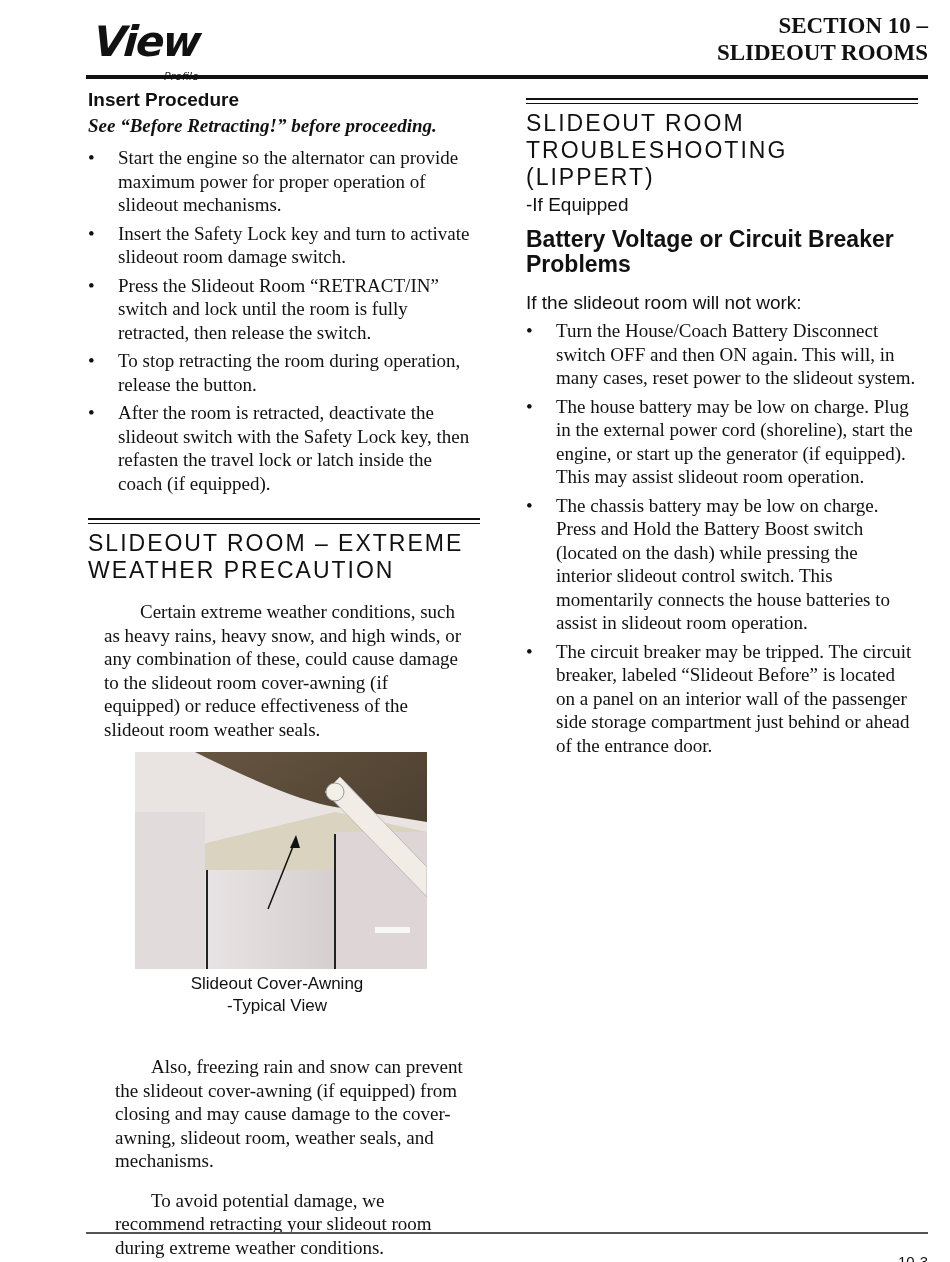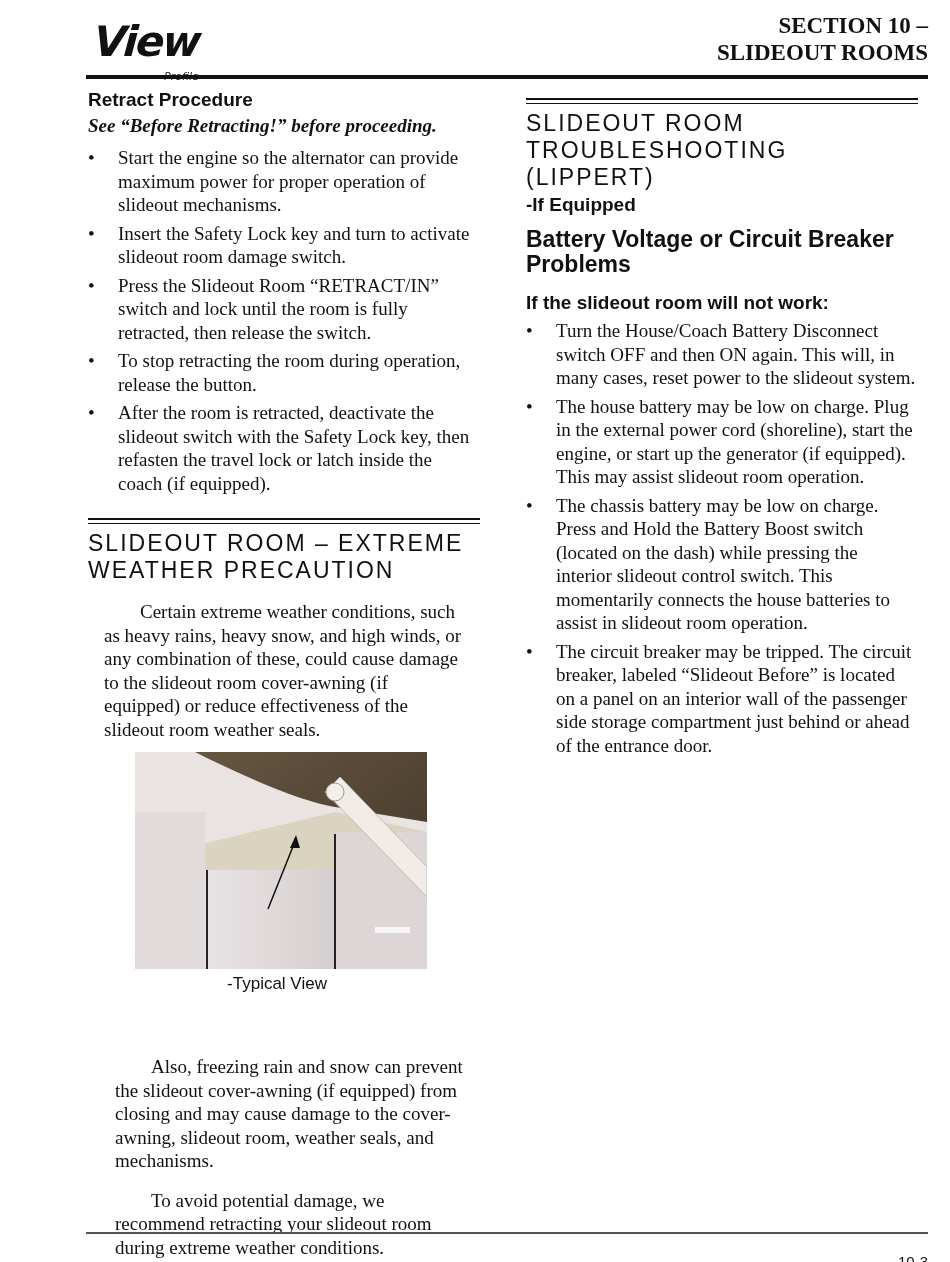--- a/index.html
+++ b/index.html
@@ -18,21 +18,21 @@
 
   .h-sub { font-family:"Liberation Sans", sans-serif; font-weight:bold; font-size:19px; line-height:24px; margin:0; }
   .h-italic { font-family:"Liberation Serif", serif; font-weight:bold; font-style:italic; font-size:19px; line-height:28px; margin:0 0 6px 0; }
   ul.bullets { list-style:none; margin:0; padding:0; }
   ul.bullets li { position:relative; padding-left:30px; font-family:"Liberation Serif", serif; font-size:19px; line-height:23.5px; margin-bottom:5px; }
   ul.bullets li .dot { position:absolute; left:0; top:0; }
   .double-rule { border-top:2px solid #111; height:3px; border-bottom:1px solid #111; margin:0; }
   .h-major { font-family:"Liberation Sans", sans-serif; font-weight:normal; font-size:23px; line-height:27px; letter-spacing:2px; margin:6px 0 2px 0; }
   .para { font-family:"Liberation Serif", serif; font-size:19px; line-height:23.5px; margin:16px; text-indent:36px; }
   .h-bold-lg { font-family:"Liberation Sans", sans-serif; font-weight:bold; font-size:23px; line-height:25px; margin:10px 0 14px 0; }
-  .h-bold-md { font-family:"Liberation Sans", sans-serif; font-weight:bold; font-size:19px; line-height:24px; margin:0 0 4px 0; }
+  .h-bold-md { font-family:"Liberation Sans", sans-serif; font-weight:normal; font-size:19px; line-height:24px; margin:0 0 4px 0; }
 
   #photo { position:absolute; left:135px; top:752px; width:292px; height:217px; overflow:hidden; background:#5a4a36; }
   #caption { position:absolute; left:135px; top:973px; width:284px; text-align:center; font-family:"Liberation Sans", sans-serif; font-size:17px; line-height:22px; }
 
   #footer-rule { position:absolute; left:86px; top:1232px; width:842px; height:2px; background:#555; }
   #page-number { position:absolute; right:22px; top:1241px; font-family:"Liberation Sans", sans-serif; font-size:15px; color:#111;margin-top:12px; }
 </style>
 </head>
 <body>
 
@@ -40,21 +40,21 @@
   <span class="word">View</span>
   <span class="sub">Profile</span>
 </div>
 <div id="section-title">
   <div>SECTION 10 –</div>
   <div>SLIDEOUT ROOMS</div>
 </div>
 <div id="header-rule"></div>
 
 <div class="col" id="col-left">
-  <h3 class="h-sub">Retract Procedure</h3>
+  <h3 class="h-sub">Insert Procedure</h3>
   <p class="h-italic">See “Before Retracting!” before proceeding.</p>
   <ul class="bullets">
     <li><span class="dot">•</span><span>Start the engine so the alternator can provide maximum power for proper operation of slideout mechanisms.</span></li>
     <li><span class="dot">•</span><span>Insert the Safety Lock key and turn to activate slideout room damage switch.</span></li>
     <li><span class="dot">•</span><span>Press the Slideout Room “RETRACT/IN” switch and lock until the room is fully retracted, then release the switch.</span></li>
     <li><span class="dot">•</span><span>To stop retracting the room during operation, release the button.</span></li>
     <li><span class="dot">•</span><span>After the room is retracted, deactivate the slideout switch with the Safety Lock key, then refasten the travel lock or latch inside the coach (if equipped).</span></li>
   </ul>
 
   <div style="height:18px"></div>
@@ -84,20 +84,21 @@
     <line x1="72" y1="118" x2="72" y2="217" stroke="#222" stroke-width="2"></line>
     <line x1="200" y1="82" x2="200" y2="217" stroke="#222" stroke-width="2"></line>
     <path d="M190 40 L205 25 L292 115 L292 145 Z" fill="#f1ece6" stroke="#bbb"></path>
     <circle cx="200" cy="40" r="9" fill="#f3efe9" stroke="#999"></circle>
     <rect x="240" y="175" width="35" height="6" fill="#ffffff" opacity="0.8"></rect>
     <line x1="133" y1="157" x2="161" y2="87" stroke="#111" stroke-width="1.5"></line>
     <polygon points="161,83 155,96 165,96" fill="#111"></polygon>
   </svg>
 </div>
 <div id="caption">
+  <div>Slideout Cover-Awning</div>
   <div>-Typical View</div>
 </div>
 
 <div class="col" style="left:99px; top:1039px; width:392px;">
   <p class="para" style="margin-bottom:3px">Also, freezing rain and snow can prevent the slideout cover-awning (if equipped) from closing and may cause damage to the cover-awning, slideout room, weather seals, and mechanisms.</p>
   <p class="para">To avoid potential damage, we recommend retracting your slideout room during extreme weather conditions.</p>
 </div>
 
 <div class="col" id="col-right">
   <div class="double-rule"></div>

